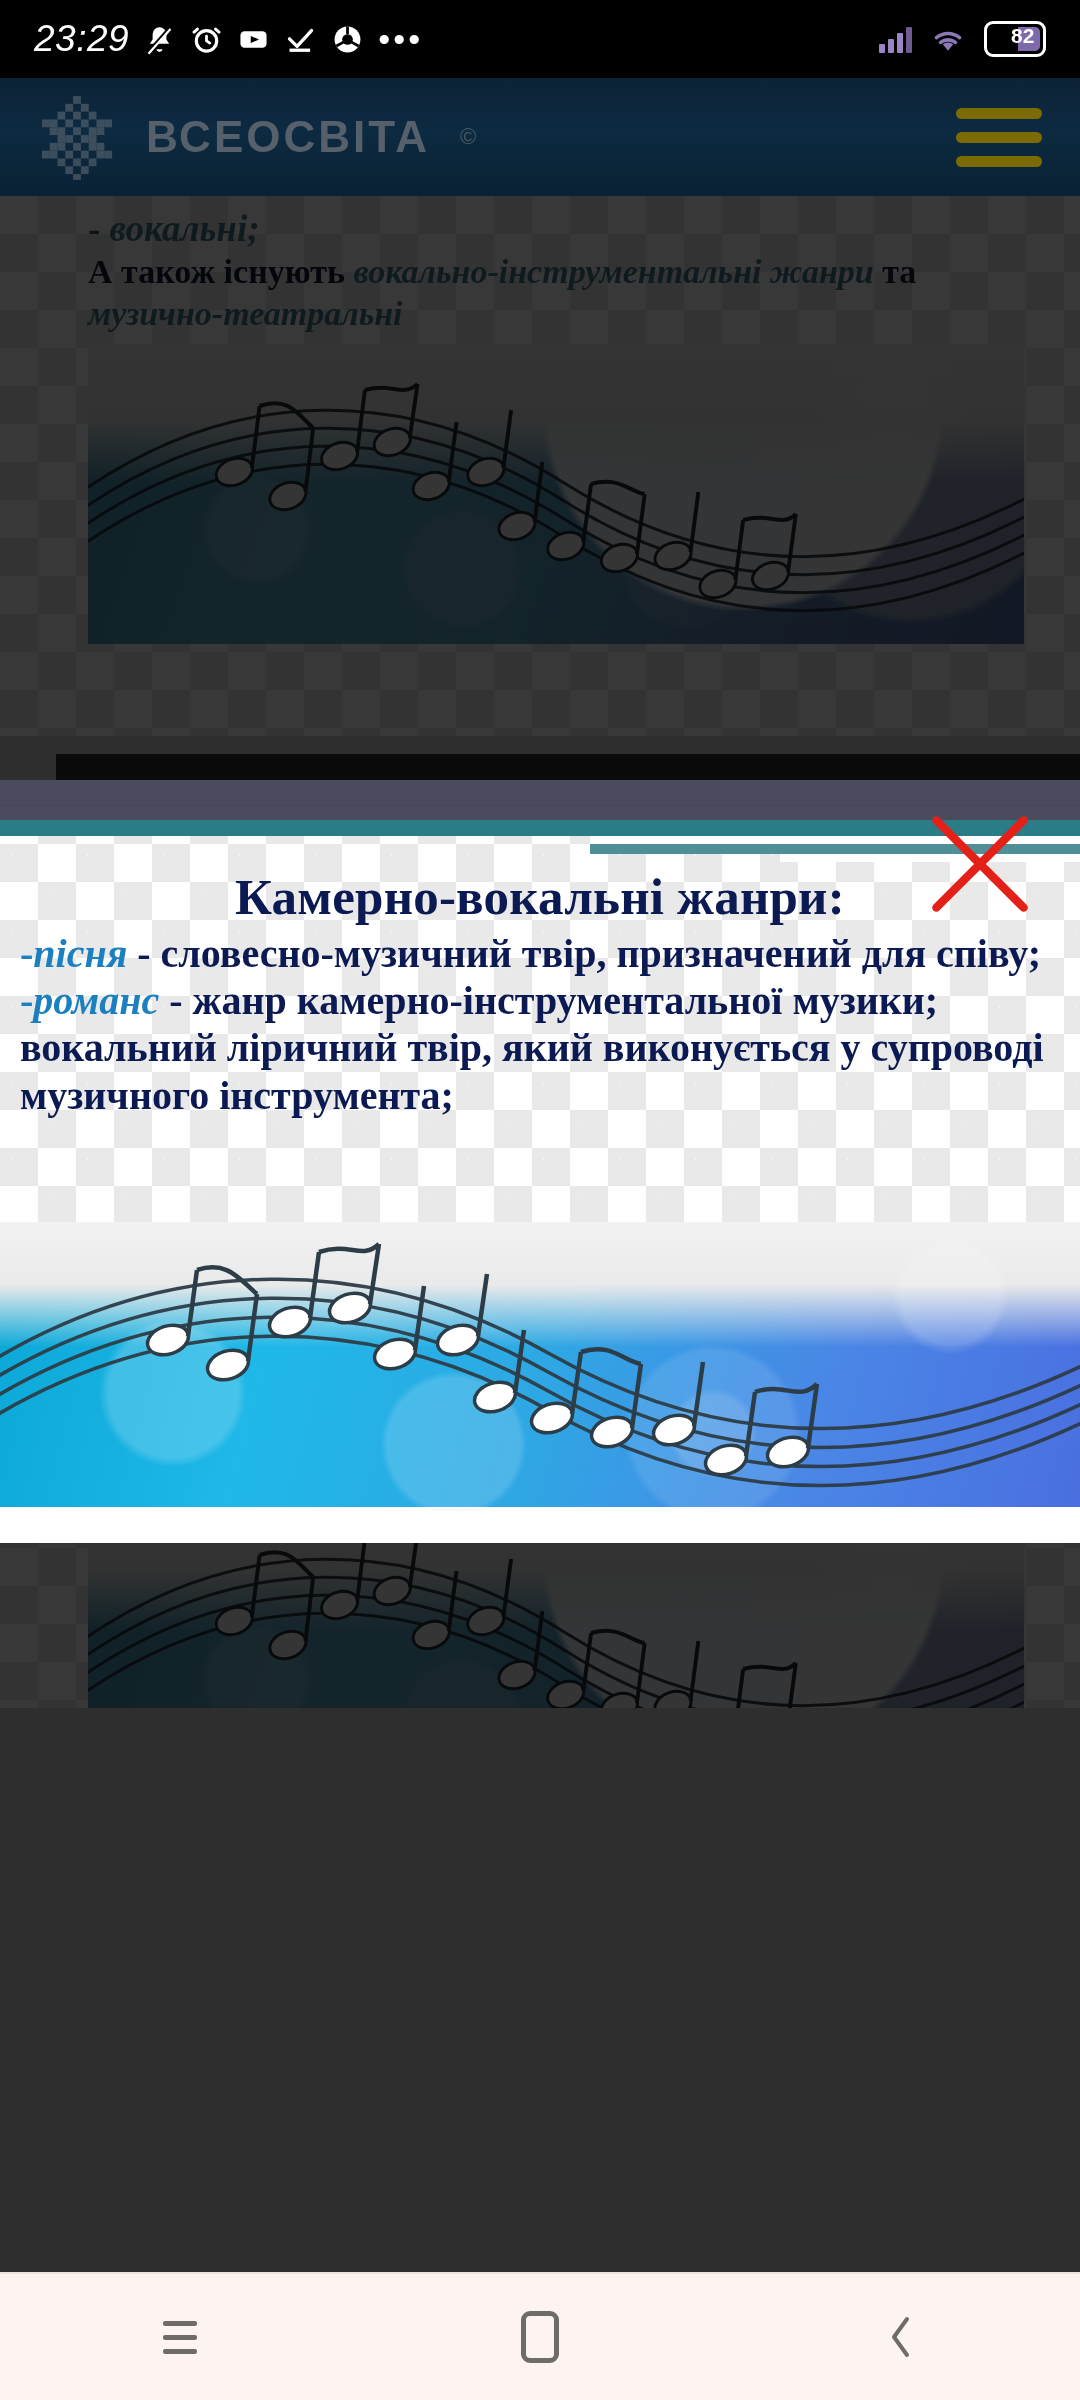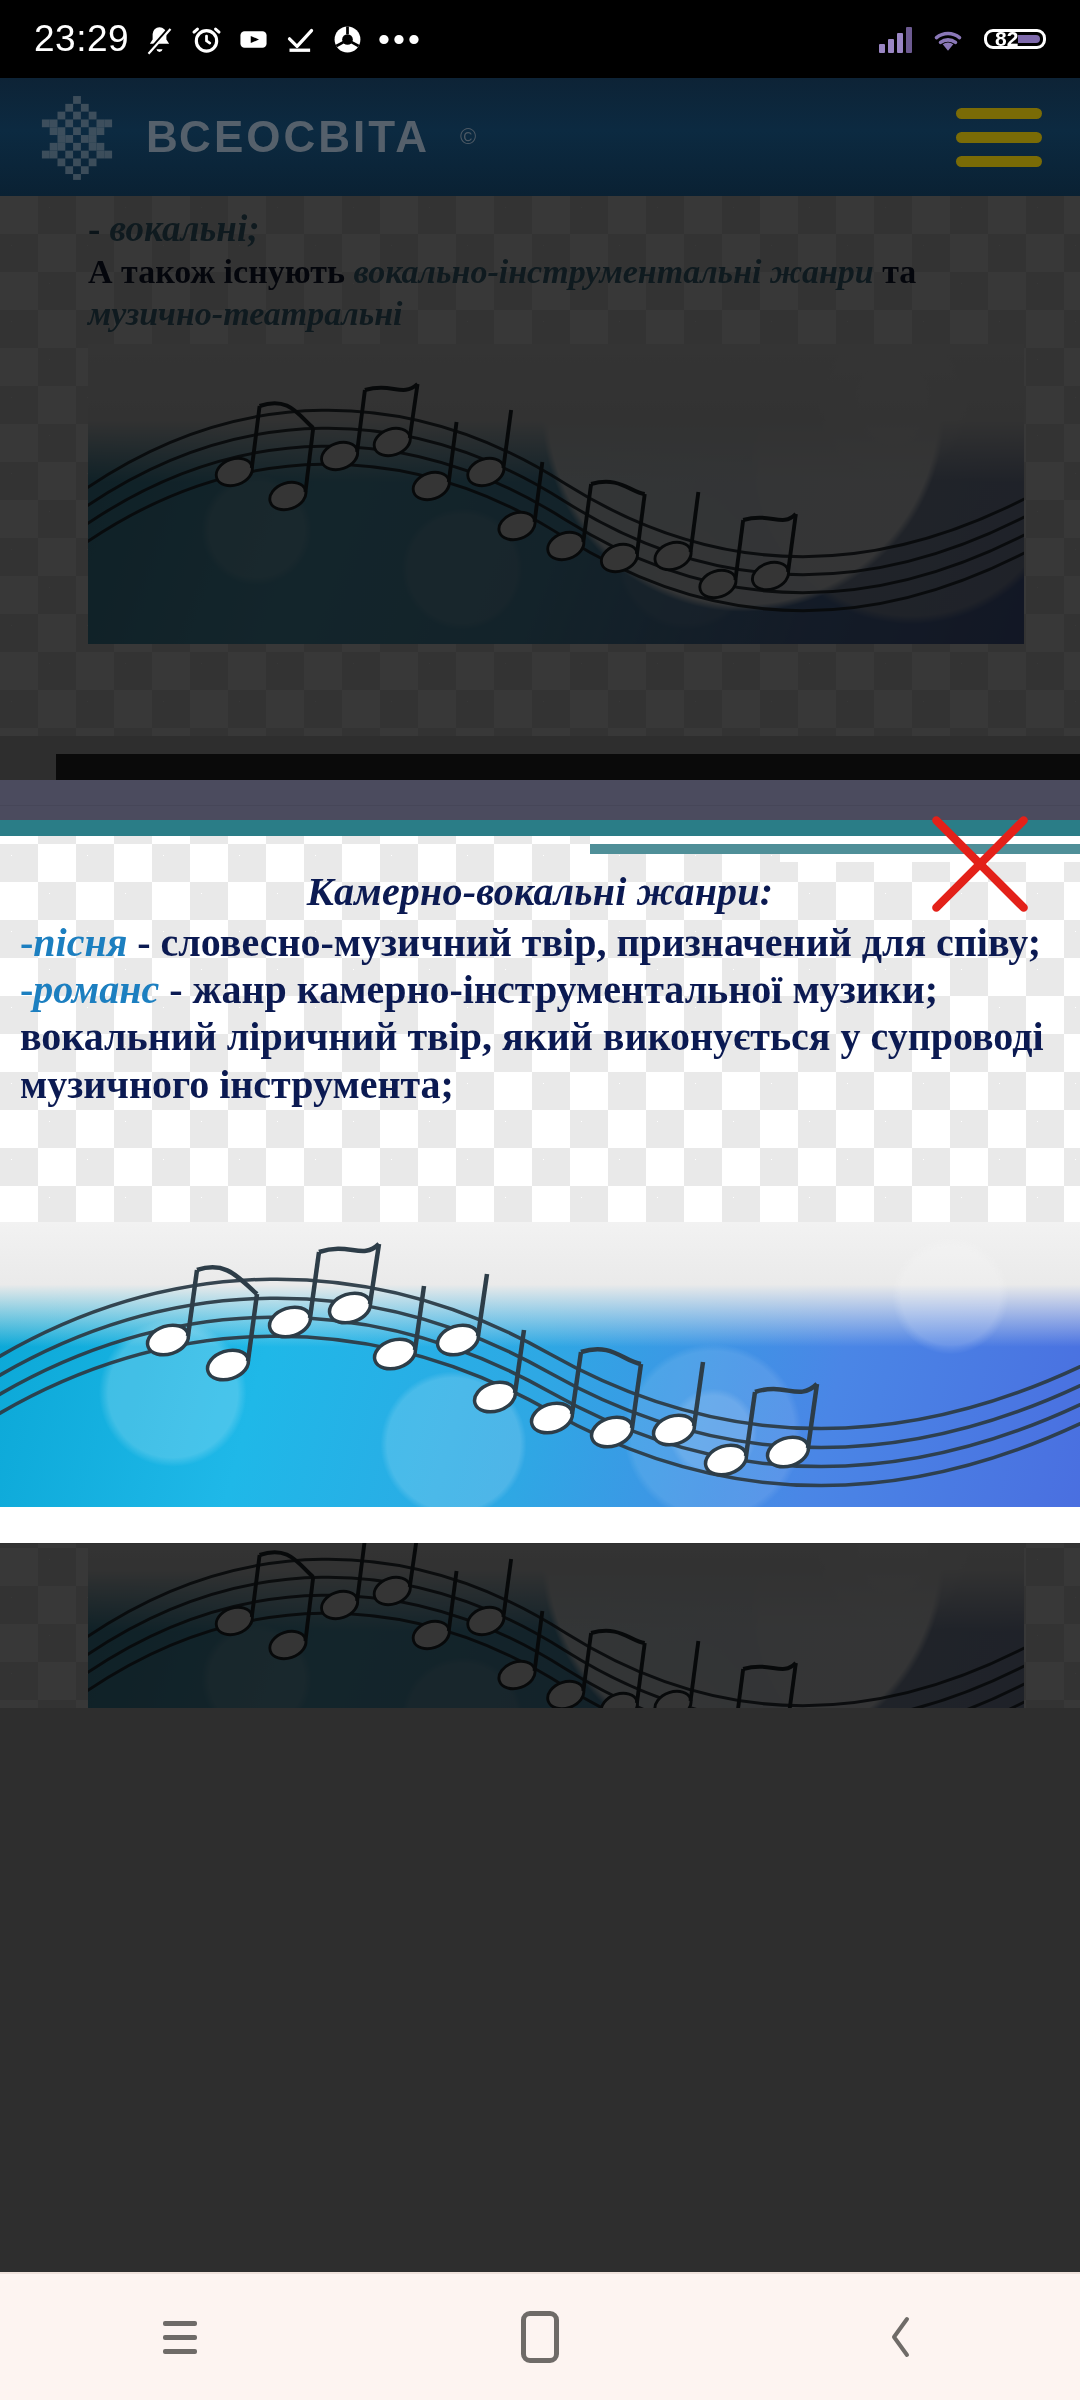--- a/index.html
+++ b/index.html
@@ -10,43 +10,43 @@
     overflow: hidden;
   }
   .screen { position: relative; width: 1080px; height: 2400px; overflow: hidden; background: #2e2e2e; }
 
   
   .statusbar {
     position: absolute; top: 0; left: 0; width: 1080px; height: 78px;
     background: #000; display: flex; align-items: center;
     padding: 0 34px; z-index: 60;
   }
-  .sb-left { display: flex; align-items: center; gap: 14px; }
+  .sb-left { display: flex; align-items: center; gap: 14px; font-style: italic; }
   .sb-time {
     color: #fff; font-family: "Liberation Sans", sans-serif;
     font-size: 37px; font-weight: 400; letter-spacing: 0.5px;
   }
   .sb-icon { width: 33px; height: 33px; position: relative; display:inline-block; }
   .sb-right { margin-left: auto; display: flex; align-items: center; gap: 17px; }
   .sb-dots { color:#fff; font-size: 34px; line-height: 14px; letter-spacing:3px; font-family:"Liberation Sans",sans-serif;}
 
   
   .ic-signal { display: flex; align-items: flex-end; gap: 3px; height: 28px; }
   .ic-signal i { display:block; width: 6px; background: #9a86c4; border-radius: 1px; }
   .ic-signal i:nth-child(1){ height: 9px; }
   .ic-signal i:nth-child(2){ height: 14px; }
   .ic-signal i:nth-child(3){ height: 20px; }
   .ic-signal i:nth-child(4){ height: 26px; background:#6d5b92; }
 
   .ic-wifi { width: 38px; height: 28px; position: relative; }
 
   .battery {
-    width: 62px; height: 20px; border: 3px solid #fff; border-radius: 9px;
-    position: relative; display: flex; align-items: center; justify-content: flex-start;
-    padding-left: 4px; background:#000;
+    width: 62px; height: 36px; border: 3px solid #fff; border-radius: 9px;
+    position: relative; display: flex; justify-content: flex-start;
+    padding-left: 20px; background:#000;
   }
   .battery .fill {
     position:absolute; right:3px; top:3px; bottom:3px; width: 22px;
     background:#7e69ab; border-radius: 0 5px 5px 0;
   }
   .battery .lvl {
     position: relative; z-index: 2; color: #fff; font-size: 21px; font-weight: 700;
     font-family: "Liberation Sans", sans-serif; letter-spacing: 0px; padding-left:4px;
   }
 
@@ -116,23 +116,22 @@
   .glitch { position: relative; width:1080px; }
   .band { width: 100%; }
 
   
   .overlay-card {
     position: absolute; left: 0; top: 806px; width: 1080px; height: 737px;
     z-index: 40; overflow: hidden; box-shadow: 0 0 0 1px rgba(0,0,0,.06);
   }
   .ov-text { position: relative; padding: 26px 20px 0 20px; }
   .ov-title {
-    text-align:center; color:#0b1a52; font-weight:700; font-size: 40px; letter-spacing:.2px;
+    text-align:center; color:#0b1a52; font-weight:700; font-size: 51px; letter-spacing:.2px;
     margin-bottom: 4px;
-    font-style: italic;
   }
   .ov-line { color:#0b1a52; font-weight:700; font-size: 40px; line-height: 1.18; }
   .ov-term { color:#1c7fc0; font-style: italic; font-weight:700; }
 
   .ov-img { position:absolute; left:0; right:0; bottom: 36px; height: 285px; overflow:hidden;
     background: linear-gradient(105deg,#0aa7d6 0%, #1fb8e8 26%, #2ea8e4 50%, #4a86e6 76%, #4a6fe0 100%); }
   .ov-img .rings { position:absolute; inset:0; opacity:.34;
     background-image:
       radial-gradient(circle at 16% 60%, rgba(255,255,255,.55) 0 7%, rgba(255,255,255,0) 8%),
       radial-gradient(circle at 42% 78%, rgba(255,255,255,.45) 0 10%, rgba(255,255,255,0) 11%),

